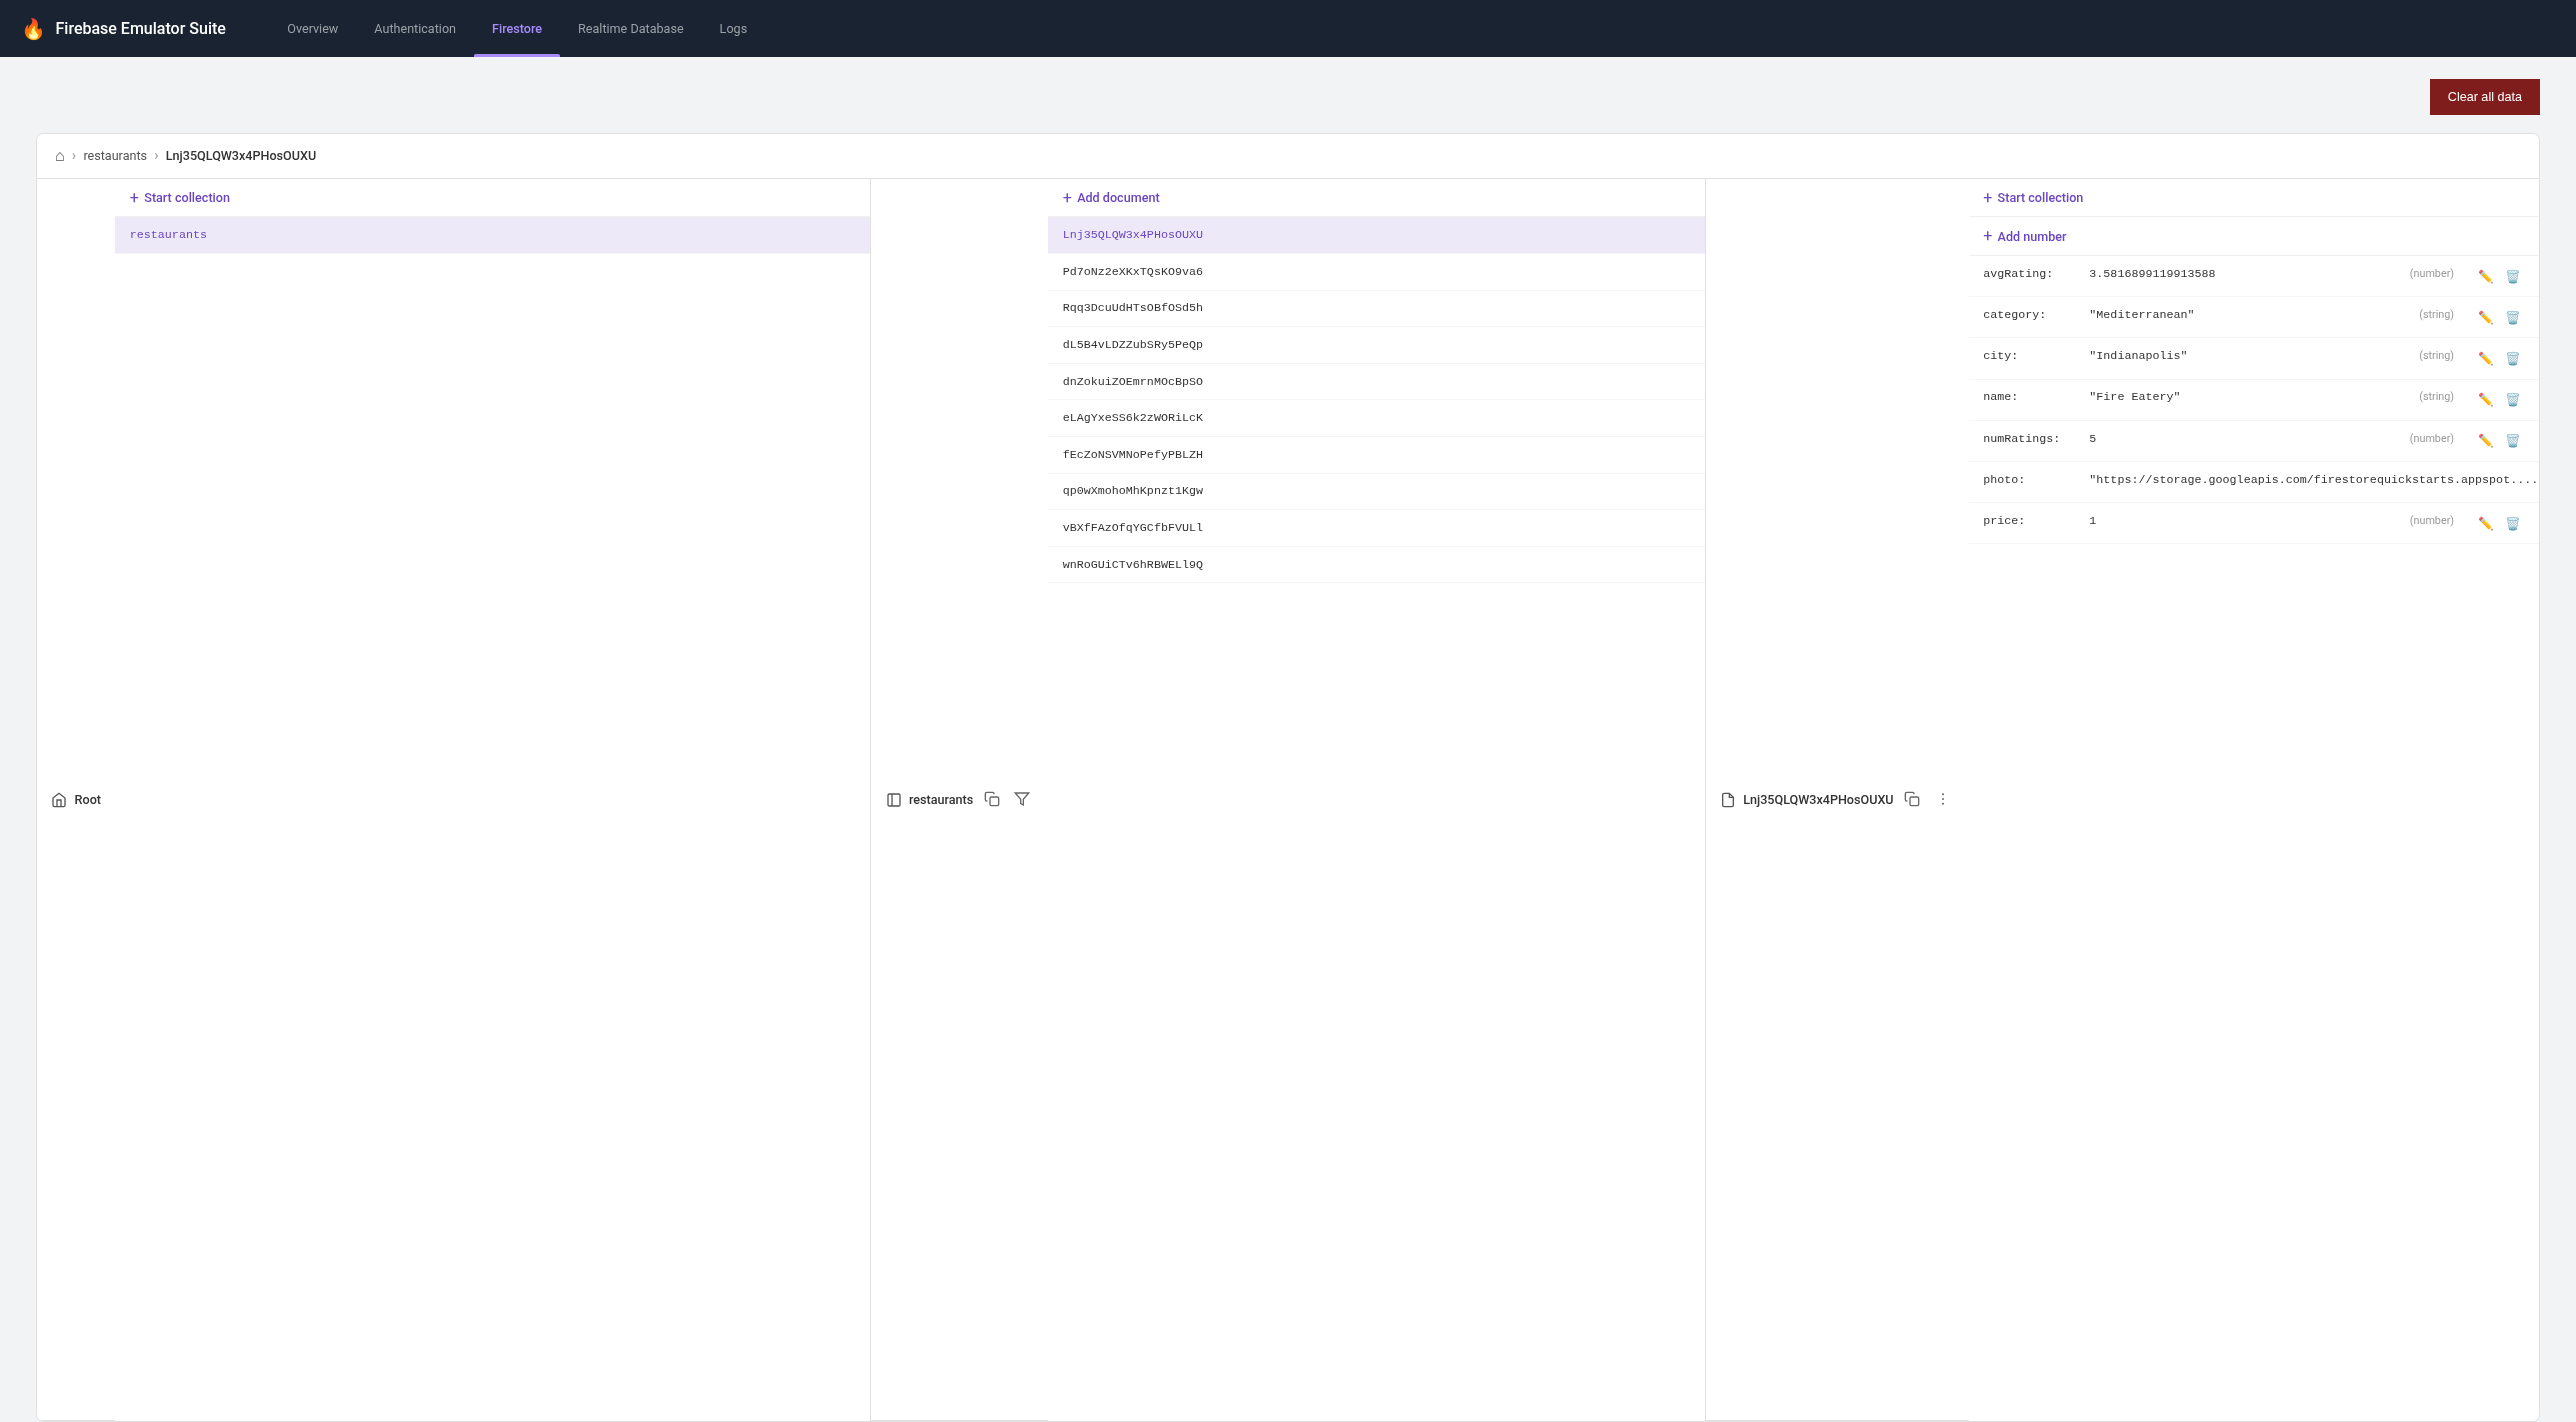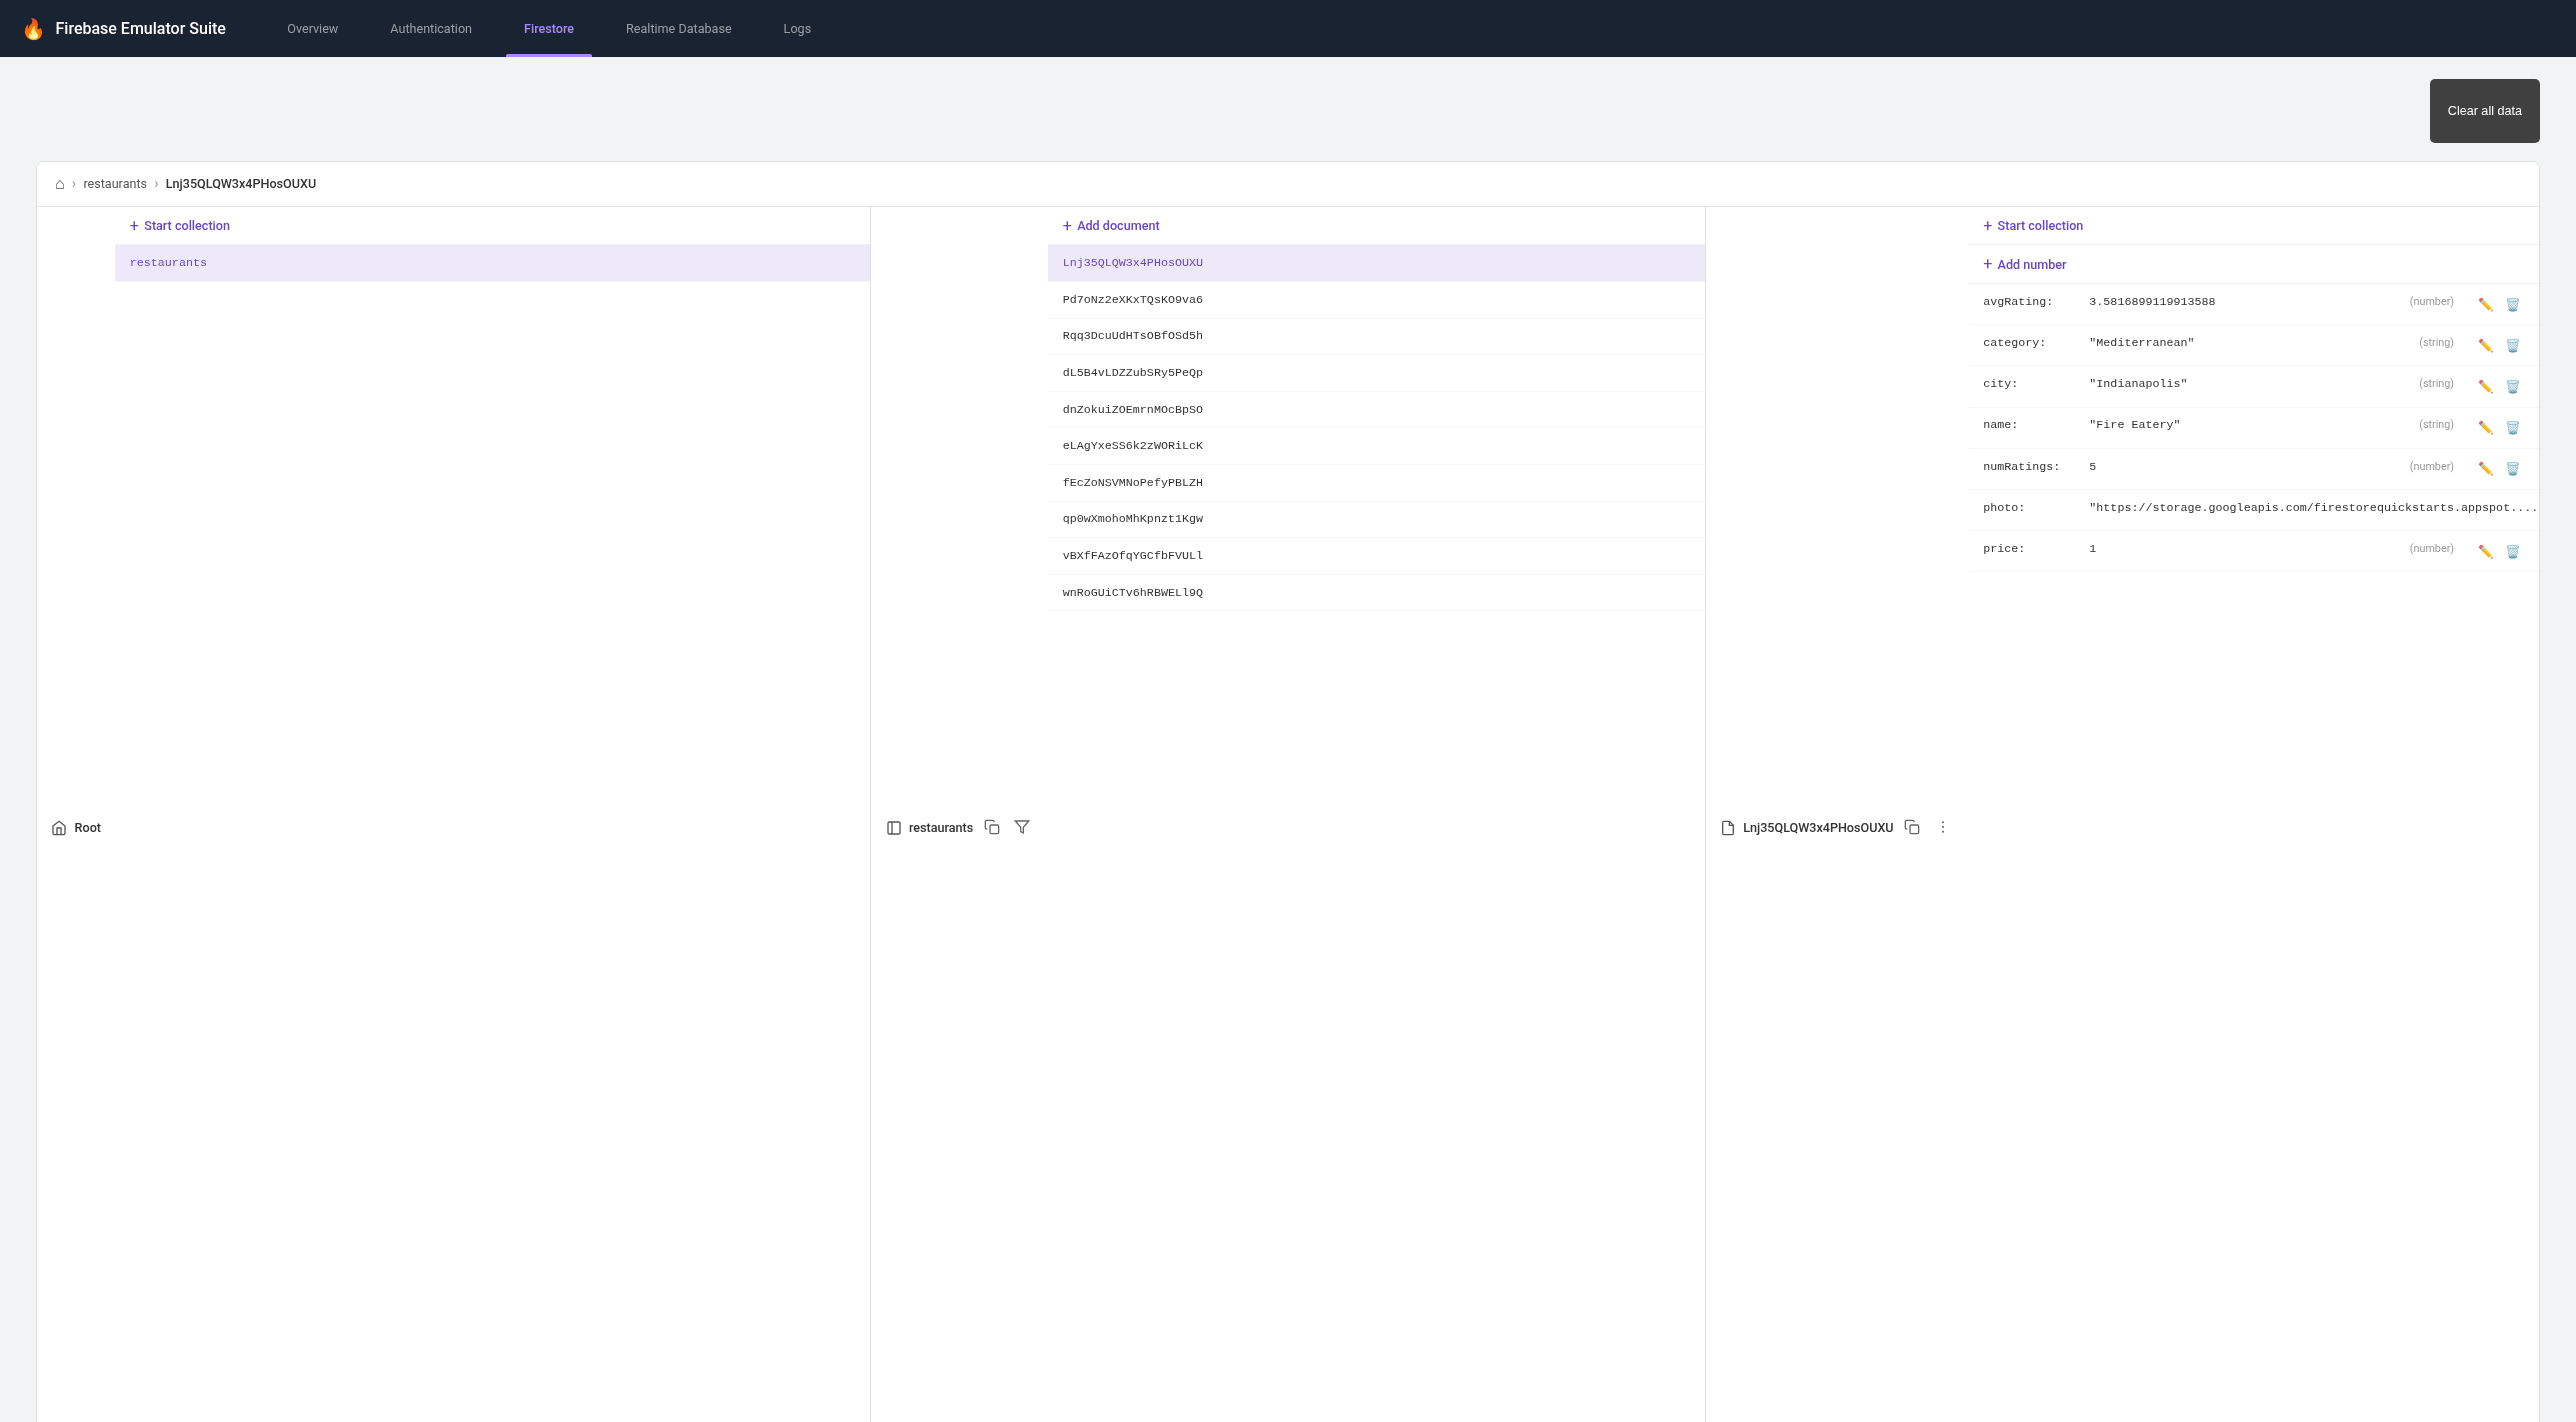--- a/index.html
+++ b/index.html
@@ -22,21 +22,21 @@
       font-size: 16px;
       font-weight: 500;
       margin-right: 14.4px;
     }
     .flame-icon {
       font-size: 20px;
     }
     .nav-links {
       display: flex;
       align-items: center;
-      gap: 16px;
+      gap: 0;
       height: 100%;
     }
     .nav-link {
       color: #9aa0a6;
       text-decoration: none;
       font-size: 12.6px;
       padding: 0 18px;
       height: 100%;
       display: flex;
       align-items: center;
@@ -64,25 +64,25 @@
       min-height: calc(100vh - 57px);
     }
 
     
     .top-bar {
       display: flex;
       justify-content: flex-end;
       margin-bottom: 18px;
     }
     .clear-btn {
-      background: #404040;
+      background: #7f1d1d;
       color: white;
       border: none;
-      padding: 25px 18px;
-      border-radius: 5px;
+      padding: 11px 18px;
+      border-radius: 0;
       font-size: 12.6px;
       font-weight: 500;
       cursor: pointer;
     }
 
     
     .data-panel {
       background: white;
       border-radius: 7.2px;
       border: 0.9px solid #e0e0e0;

